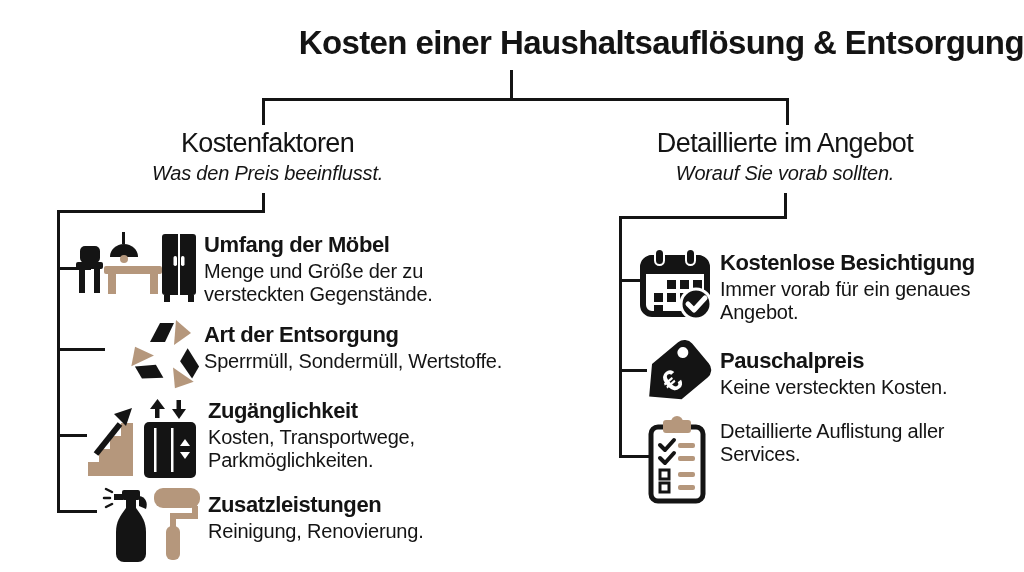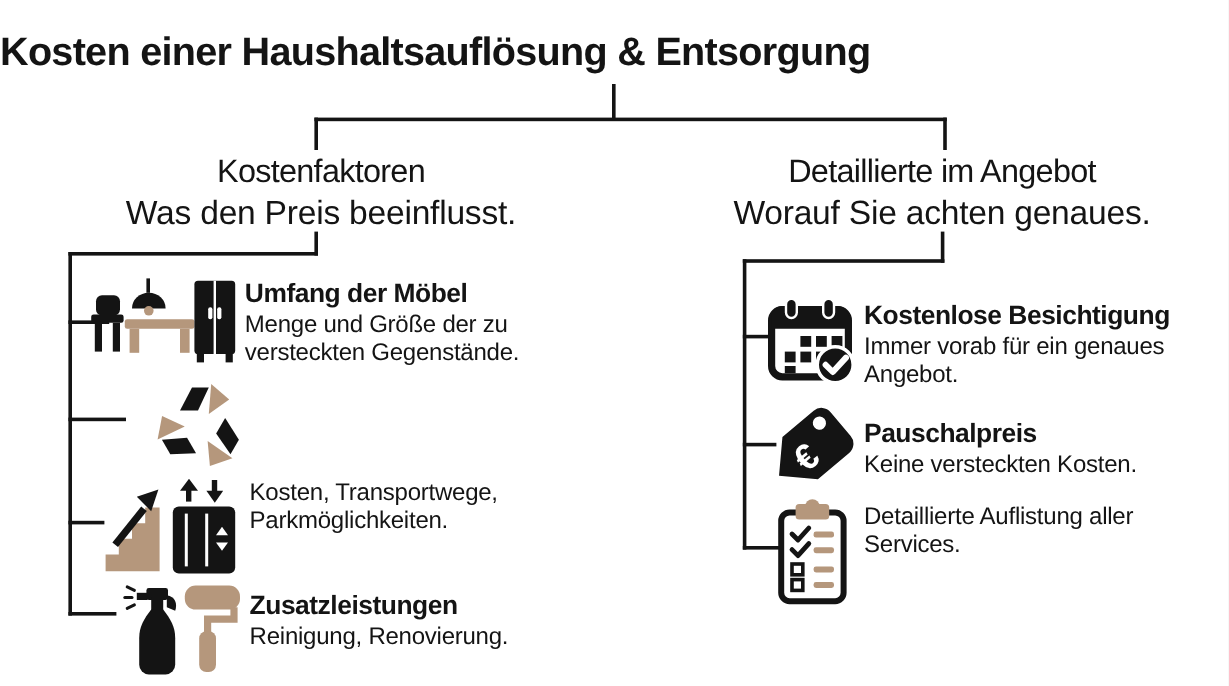--- a/index.html
+++ b/index.html
@@ -5,26 +5,26 @@
   :root { --ink:#141414; --tan:#b5977c; --background:#ffffff; }
   * { box-sizing:border-box; }
   html,body { margin:0; padding:0; background:#e8e8e8; }
   .canvas {
     position:relative; width:1024px; height:572px; margin:0 auto;
     background:var(--background); overflow:hidden;
     font-family:"Liberation Sans", sans-serif; color:var(--ink);
   }
   .line { position:absolute; background:var(--ink); }
   .main-title {
-    position:absolute; top:24px; left:0; width:100%; text-align:left;
+    position:absolute; top:24px; left:0; width:100%; text-align:right;
     font-size:33px; font-weight:bold; letter-spacing:-0.6px; white-space:nowrap;
   }
   .branch-head { position:absolute; text-align:center; }
   .branch-heading { font-size:27px; font-weight:normal; letter-spacing:-0.6px; margin:0; white-space:nowrap; }
-  .branch-sub { font-size:28px; margin:3px 0 0; letter-spacing:-0.2px; white-space:nowrap; }
+  .branch-sub { font-size:20px; margin:3px 0 0; letter-spacing:-0.2px; white-space:nowrap;font-style:italic; }
   .icon { position:absolute; }
   .item-text { position:absolute; }
   .item-title { font-size:22px; font-weight:bold; letter-spacing:-0.4px; margin:0; white-space:nowrap; }
   .item-desc { font-size:20px; line-height:1.15; letter-spacing:-0.2px; margin:2px 0 0; }
 </style>
 </head>
 <body>
 
 <div class="canvas">
 
@@ -35,21 +35,21 @@
   <div class="line" style="left:262px;top:98px;width:3px;height:27px"></div>
   <div class="line" style="left:786px;top:98px;width:3px;height:27px"></div>
 
   <div class="branch-head" style="left:95px;top:128px;width:345px">
     <div class="branch-heading">Kostenfaktoren</div>
     <div class="branch-sub">Was den Preis beeinflusst.</div>
   </div>
 
   <div class="branch-head" style="left:610px;top:128px;width:350px">
     <div class="branch-heading">Detaillierte im Angebot</div>
-    <div class="branch-sub">Worauf Sie achten genaues.</div>
+    <div class="branch-sub">Worauf Sie vorab sollten.</div>
   </div>
 
   <div class="line" style="left:262px;top:193px;width:3px;height:20px"></div>
   <div class="line" style="left:57px;top:210px;width:208px;height:3px"></div>
   <div class="line" style="left:57px;top:210px;width:3px;height:303px"></div>
   <div class="line" style="left:57px;top:267px;width:34px;height:3px"></div>
   <div class="line" style="left:57px;top:348px;width:48px;height:3px"></div>
   <div class="line" style="left:57px;top:434px;width:30px;height:3px"></div>
   <div class="line" style="left:57px;top:510px;width:40px;height:3px"></div>
 
@@ -90,36 +90,41 @@
     </g>
     <g transform="rotate(120 41 42)">
       <path d="M24,28 L34,9 L48,9 L39,28 Z" fill="var(--ink)"></path>
       <path d="M50,6 L65,19 L48,31 Z" fill="var(--tan)"></path>
     </g>
     <g transform="rotate(240 41 42)">
       <path d="M24,28 L34,9 L48,9 L39,28 Z" fill="var(--ink)"></path>
       <path d="M50,6 L65,19 L48,31 Z" fill="var(--tan)"></path>
     </g>
   </svg>
+  <div class="item-text" style="left:204px;top:322px;width:345px">
+    <div class="item-title">Art der Entsorgung</div>
+    <div class="item-desc">Sperrmüll, Sondermüll, Wertstoffe.</div>
+  </div>
 
   <svg class="icon" style="left:86px;top:398px" width="114" height="82" viewBox="0 0 114 82">
     <path d="M2,78 V64 H13 V51 H24 V38 H35 V25 H47 V78 Z" fill="var(--tan)"></path>
     <line x1="10" y1="56" x2="34" y2="26" stroke="var(--ink)" stroke-width="6"></line>
     <path d="M28,16 L46,10 L40,28 Z" fill="var(--ink)"></path>
     <rect x="58" y="24" width="52" height="56" rx="5" fill="var(--ink)"></rect>
     <rect x="68" y="30" width="2.5" height="44" fill="#ffffff"></rect>
     <rect x="85" y="30" width="2.5" height="44" fill="#ffffff"></rect>
     <path d="M94,48 L99,41 L104,48 Z" fill="#ffffff"></path>
     <path d="M94,54 L99,61 L104,54 Z" fill="#ffffff"></path>
     <rect x="69" y="8" width="4.5" height="12" fill="var(--ink)"></rect>
     <path d="M64,11 L71.5,1 L79,11 Z" fill="var(--ink)"></path>
     <rect x="90.5" y="2" width="4.5" height="12" fill="var(--ink)"></rect>
     <path d="M86,11 L93,21 L100,11 Z" fill="var(--ink)"></path>
   </svg>
   <div class="item-text" style="left:208px;top:398px;width:240px">
+    <div class="item-title">Zugänglichkeit</div>
     <div class="item-desc">Kosten, Transportwege, Parkmöglichkeiten.</div>
   </div>
 
   <svg class="icon" style="left:98px;top:484px" width="106" height="80" viewBox="0 0 106 80">
     <g stroke="var(--ink)" stroke-width="2.5" stroke-linecap="round">
       <line x1="8" y1="5" x2="14" y2="8"></line>
       <line x1="6" y1="14" x2="12" y2="14"></line>
       <line x1="8" y1="23" x2="14" y2="20"></line>
     </g>
     <rect x="16" y="10" width="9" height="6" fill="var(--ink)"></rect>

